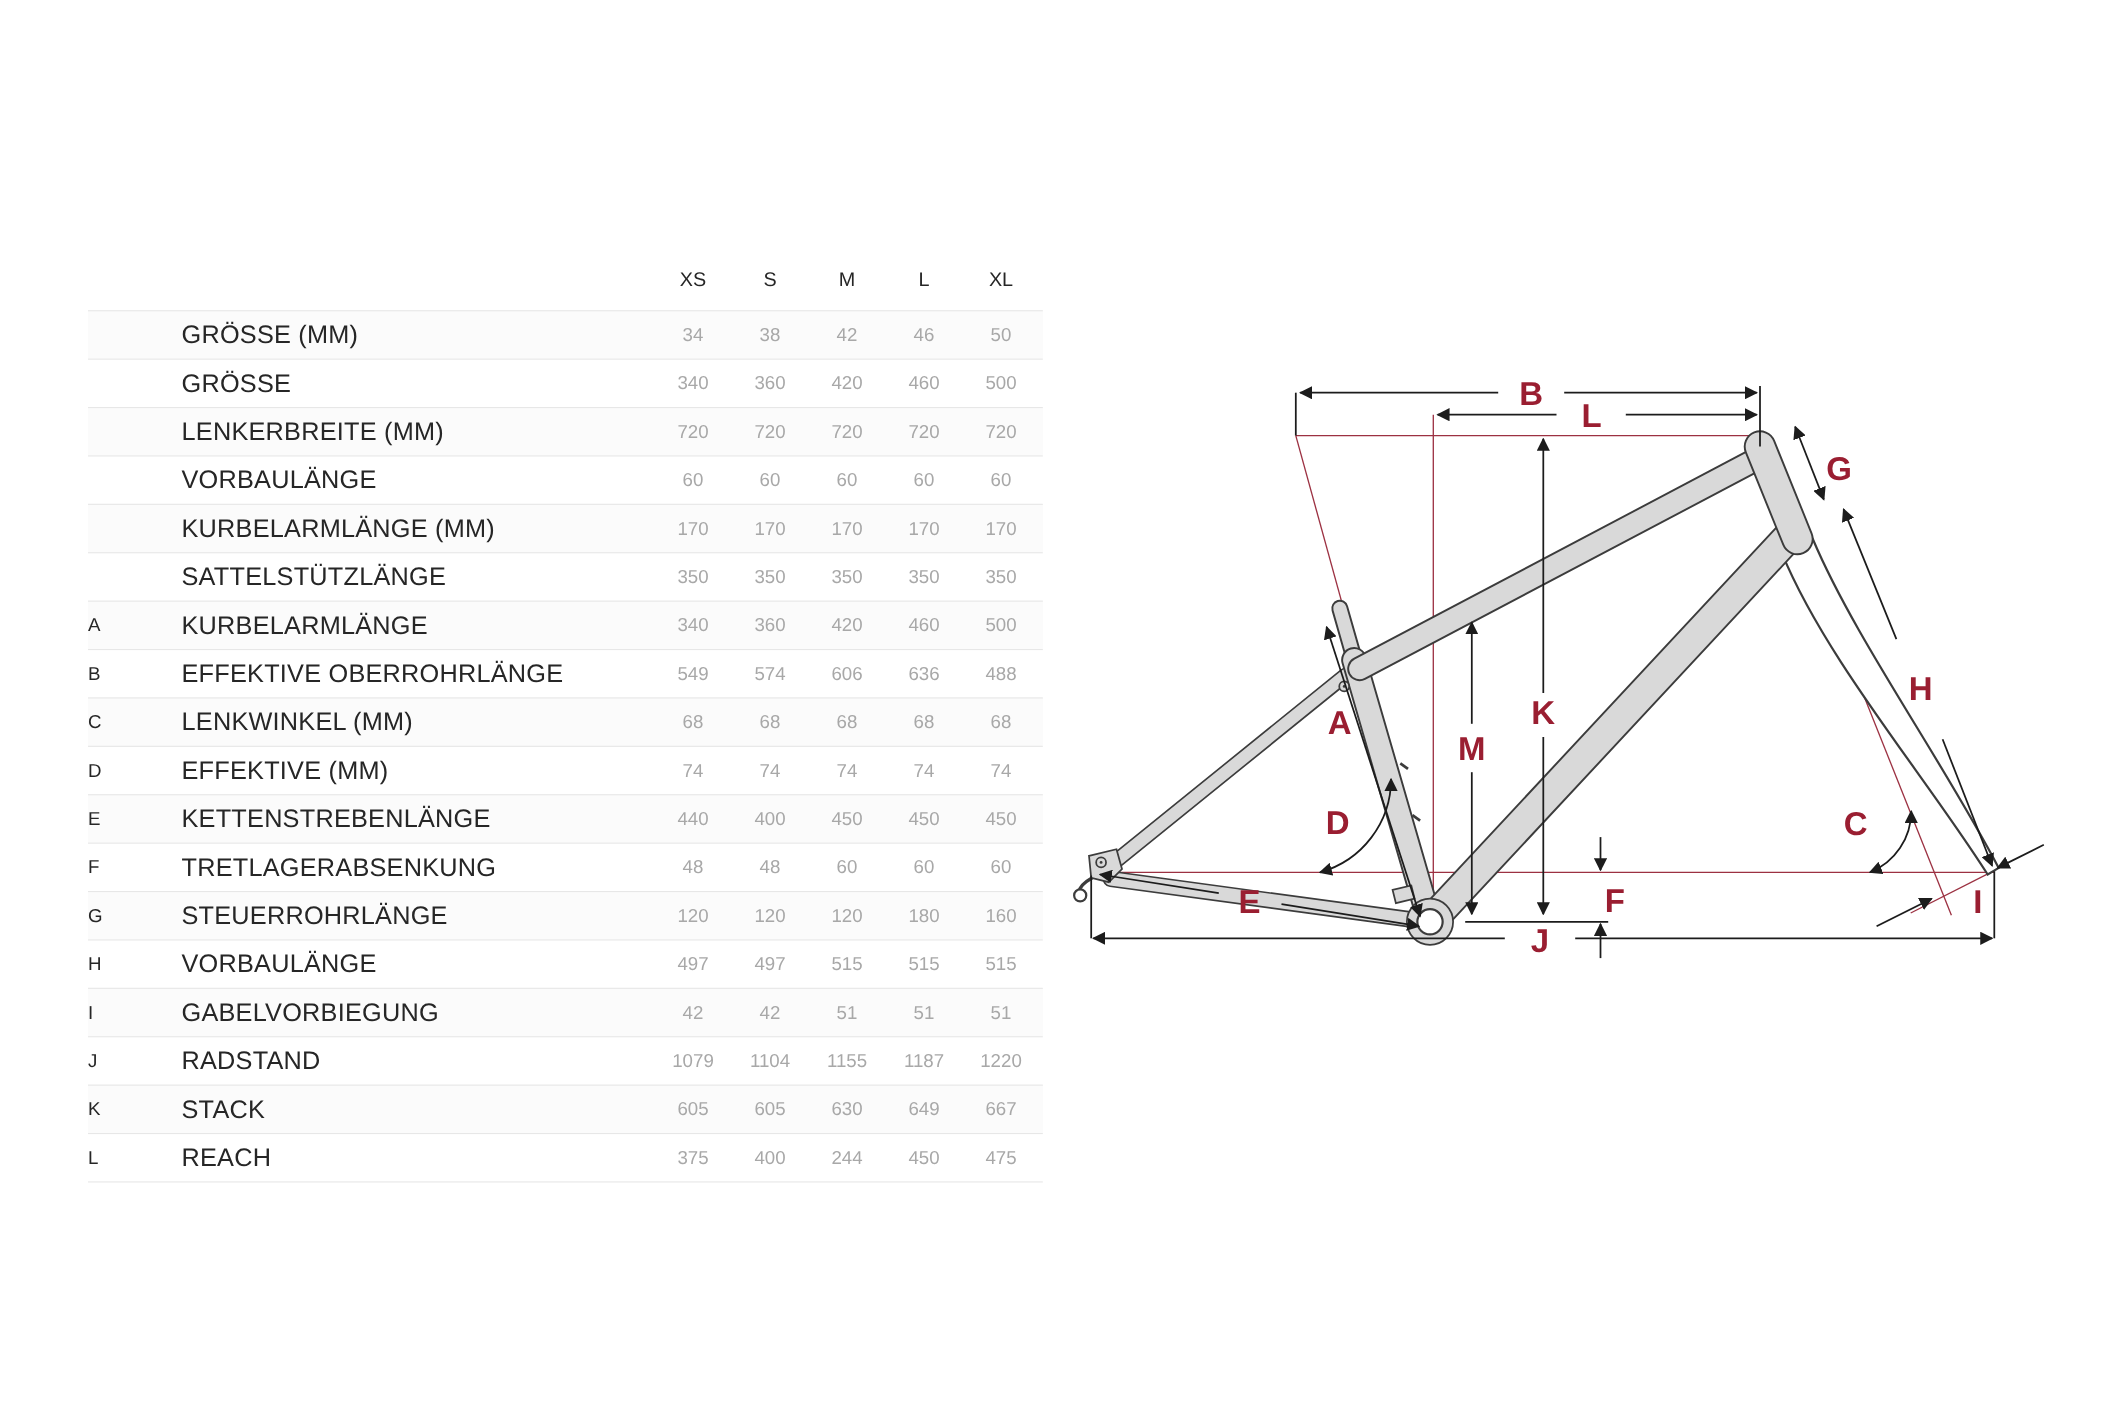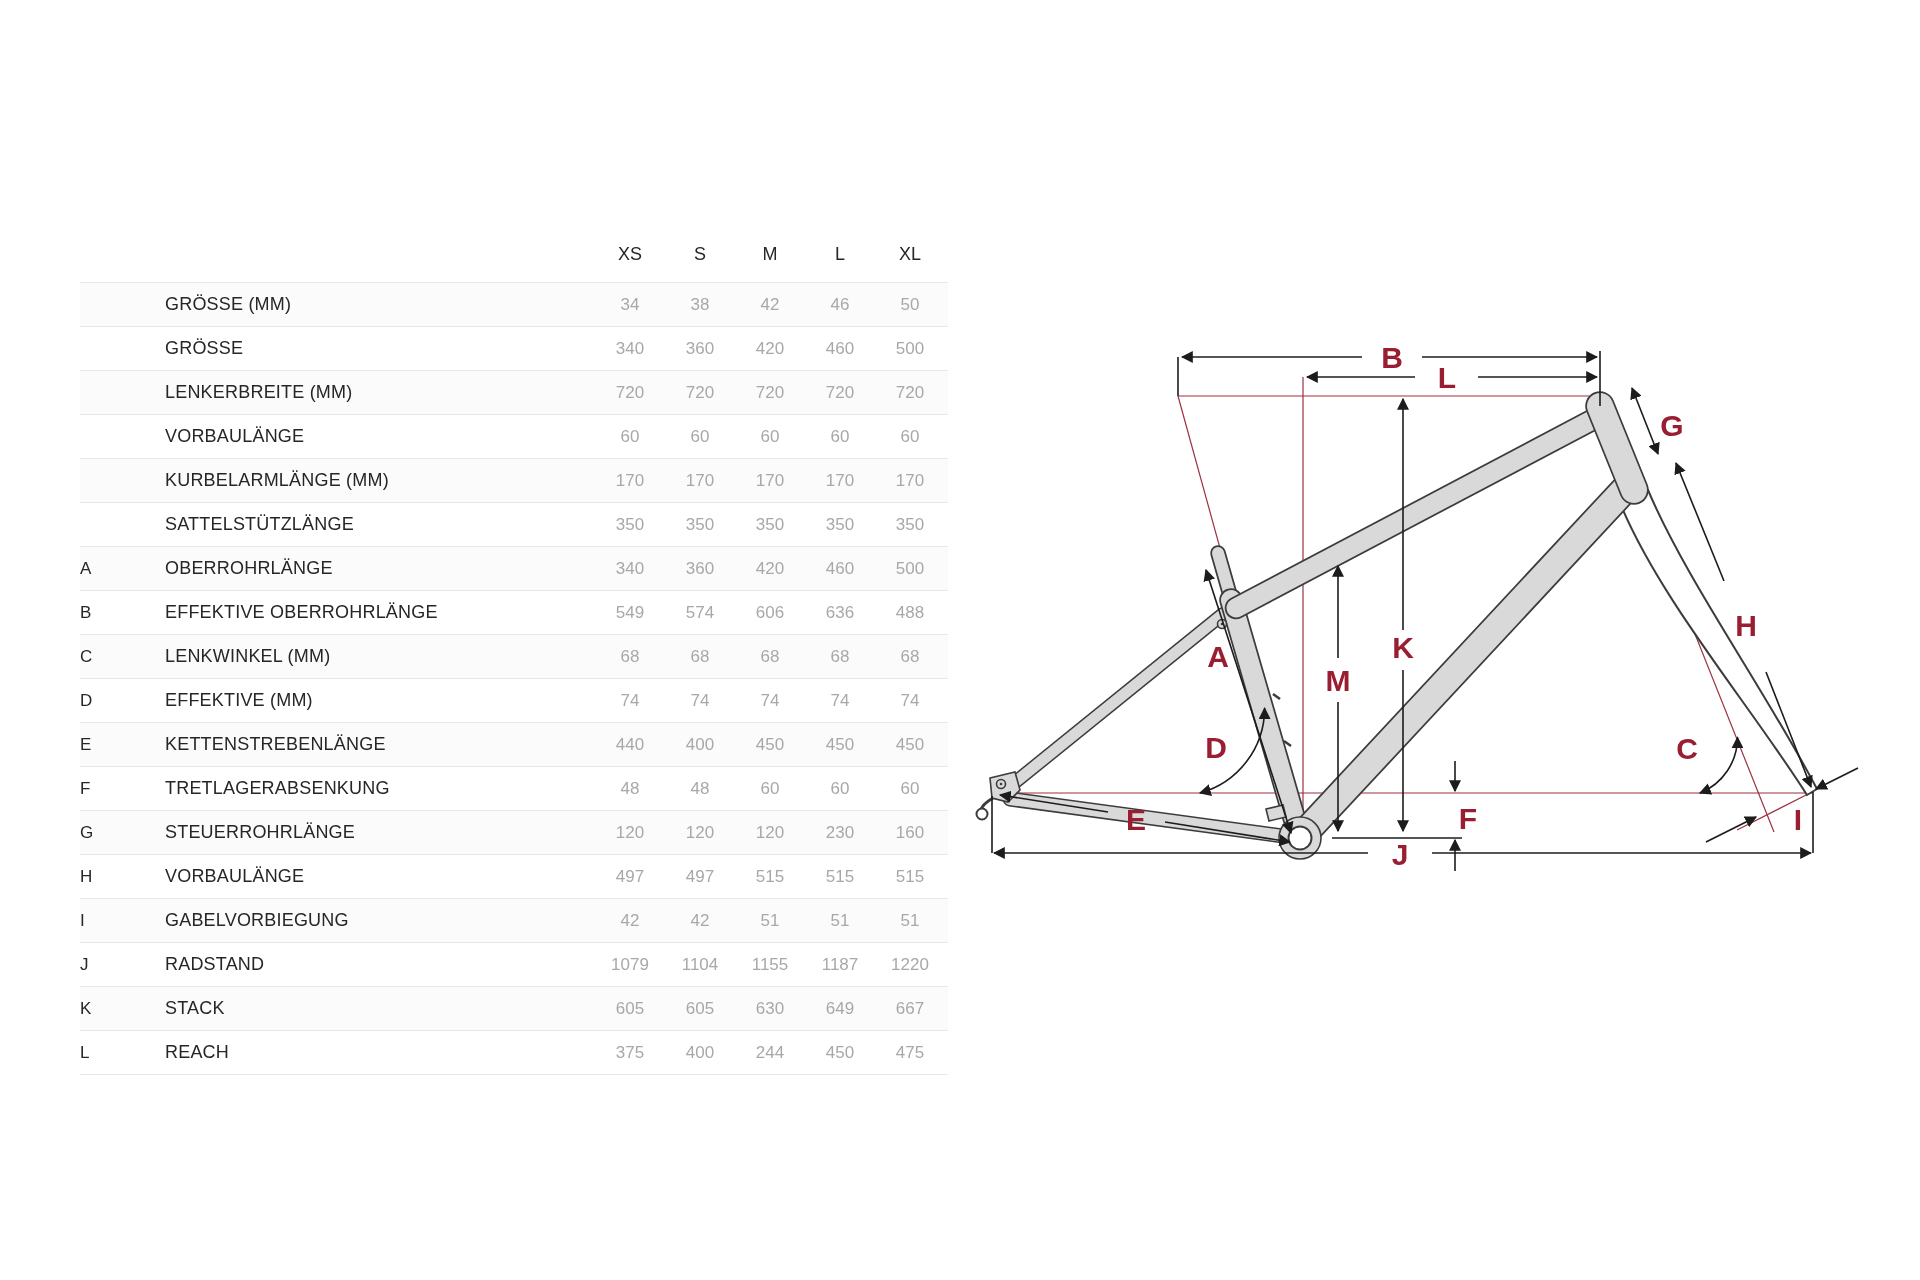--- a/index.html
+++ b/index.html
@@ -20,21 +20,21 @@
   .geo-table{position:absolute;left:80px;top:226px;width:868px;}
   .thead{display:flex;align-items:center;height:56px;}
   .col-letter{width:85px;flex:0 0 85px;}
   .col-label{width:430px;flex:0 0 430px;}
   .col-val{width:70px;flex:0 0 70px;text-align:center;}
   .thead .col-val{color:var(--head);font-size:18px;font-weight:400;text-align:center;}
   .trow{display:flex;align-items:center;height:43px;border-top:1px solid var(--sep);}
   .trow:nth-child(odd){background:#fbfbfb;}
   #rows .trow:last-child{border-bottom:1px solid var(--sep);}
   .cell-letter{color:var(--head);font-size:17px;}
-  .cell-label{color:var(--head);font-size:18px;letter-spacing:.2px;}
+  .cell-label{color:var(--head);font-size:23px;letter-spacing:.2px;}
   .cell-val{color:var(--val);font-size:17px;font-weight:300;}
 
   
   .diagram{position:absolute;left:960px;top:210px;width:920px;height:680px;}
   .tube-under{stroke:var(--frame-outline);stroke-linecap:round;fill:none;}
   .tube-over{stroke:var(--frame-fill);stroke-linecap:round;fill:none;}
   .outl{fill:var(--frame-fill);stroke:var(--frame-outline);stroke-width:1.6;}
   .fork{fill:#ffffff;stroke:var(--frame-outline);stroke-width:2;}
   .refline{stroke:var(--refline);stroke-width:1.2;fill:none;}
   .dimline{stroke:var(--dim);stroke-width:1.6;fill:none;}
@@ -111,21 +111,21 @@
       <span class="col-label cell-label">SATTELSTÜTZLÄNGE</span>
       <span class="col-val cell-val">350</span>
       <span class="col-val cell-val">350</span>
       <span class="col-val cell-val">350</span>
       <span class="col-val cell-val">350</span>
       <span class="col-val cell-val">350</span>
     </div>
 
     <div class="trow">
       <span class="col-letter cell-letter">A</span>
-      <span class="col-label cell-label">OBERROHRLÄNGE</span>
+      <span class="col-label cell-label">KURBELARMLÄNGE</span>
       <span class="col-val cell-val">340</span>
       <span class="col-val cell-val">360</span>
       <span class="col-val cell-val">420</span>
       <span class="col-val cell-val">460</span>
       <span class="col-val cell-val">500</span>
     </div>
 
     <div class="trow">
       <span class="col-letter cell-letter">B</span>
       <span class="col-label cell-label">EFFEKTIVE OBERROHRLÄNGE</span>
@@ -175,21 +175,21 @@
       <span class="col-val cell-val">60</span>
       <span class="col-val cell-val">60</span>
     </div>
 
     <div class="trow">
       <span class="col-letter cell-letter">G</span>
       <span class="col-label cell-label">STEUERROHRLÄNGE</span>
       <span class="col-val cell-val">120</span>
       <span class="col-val cell-val">120</span>
       <span class="col-val cell-val">120</span>
-      <span class="col-val cell-val">230</span>
+      <span class="col-val cell-val">180</span>
       <span class="col-val cell-val">160</span>
     </div>
 
     <div class="trow">
       <span class="col-letter cell-letter">H</span>
       <span class="col-label cell-label">VORBAULÄNGE</span>
       <span class="col-val cell-val">497</span>
       <span class="col-val cell-val">497</span>
       <span class="col-val cell-val">515</span>
       <span class="col-val cell-val">515</span>

